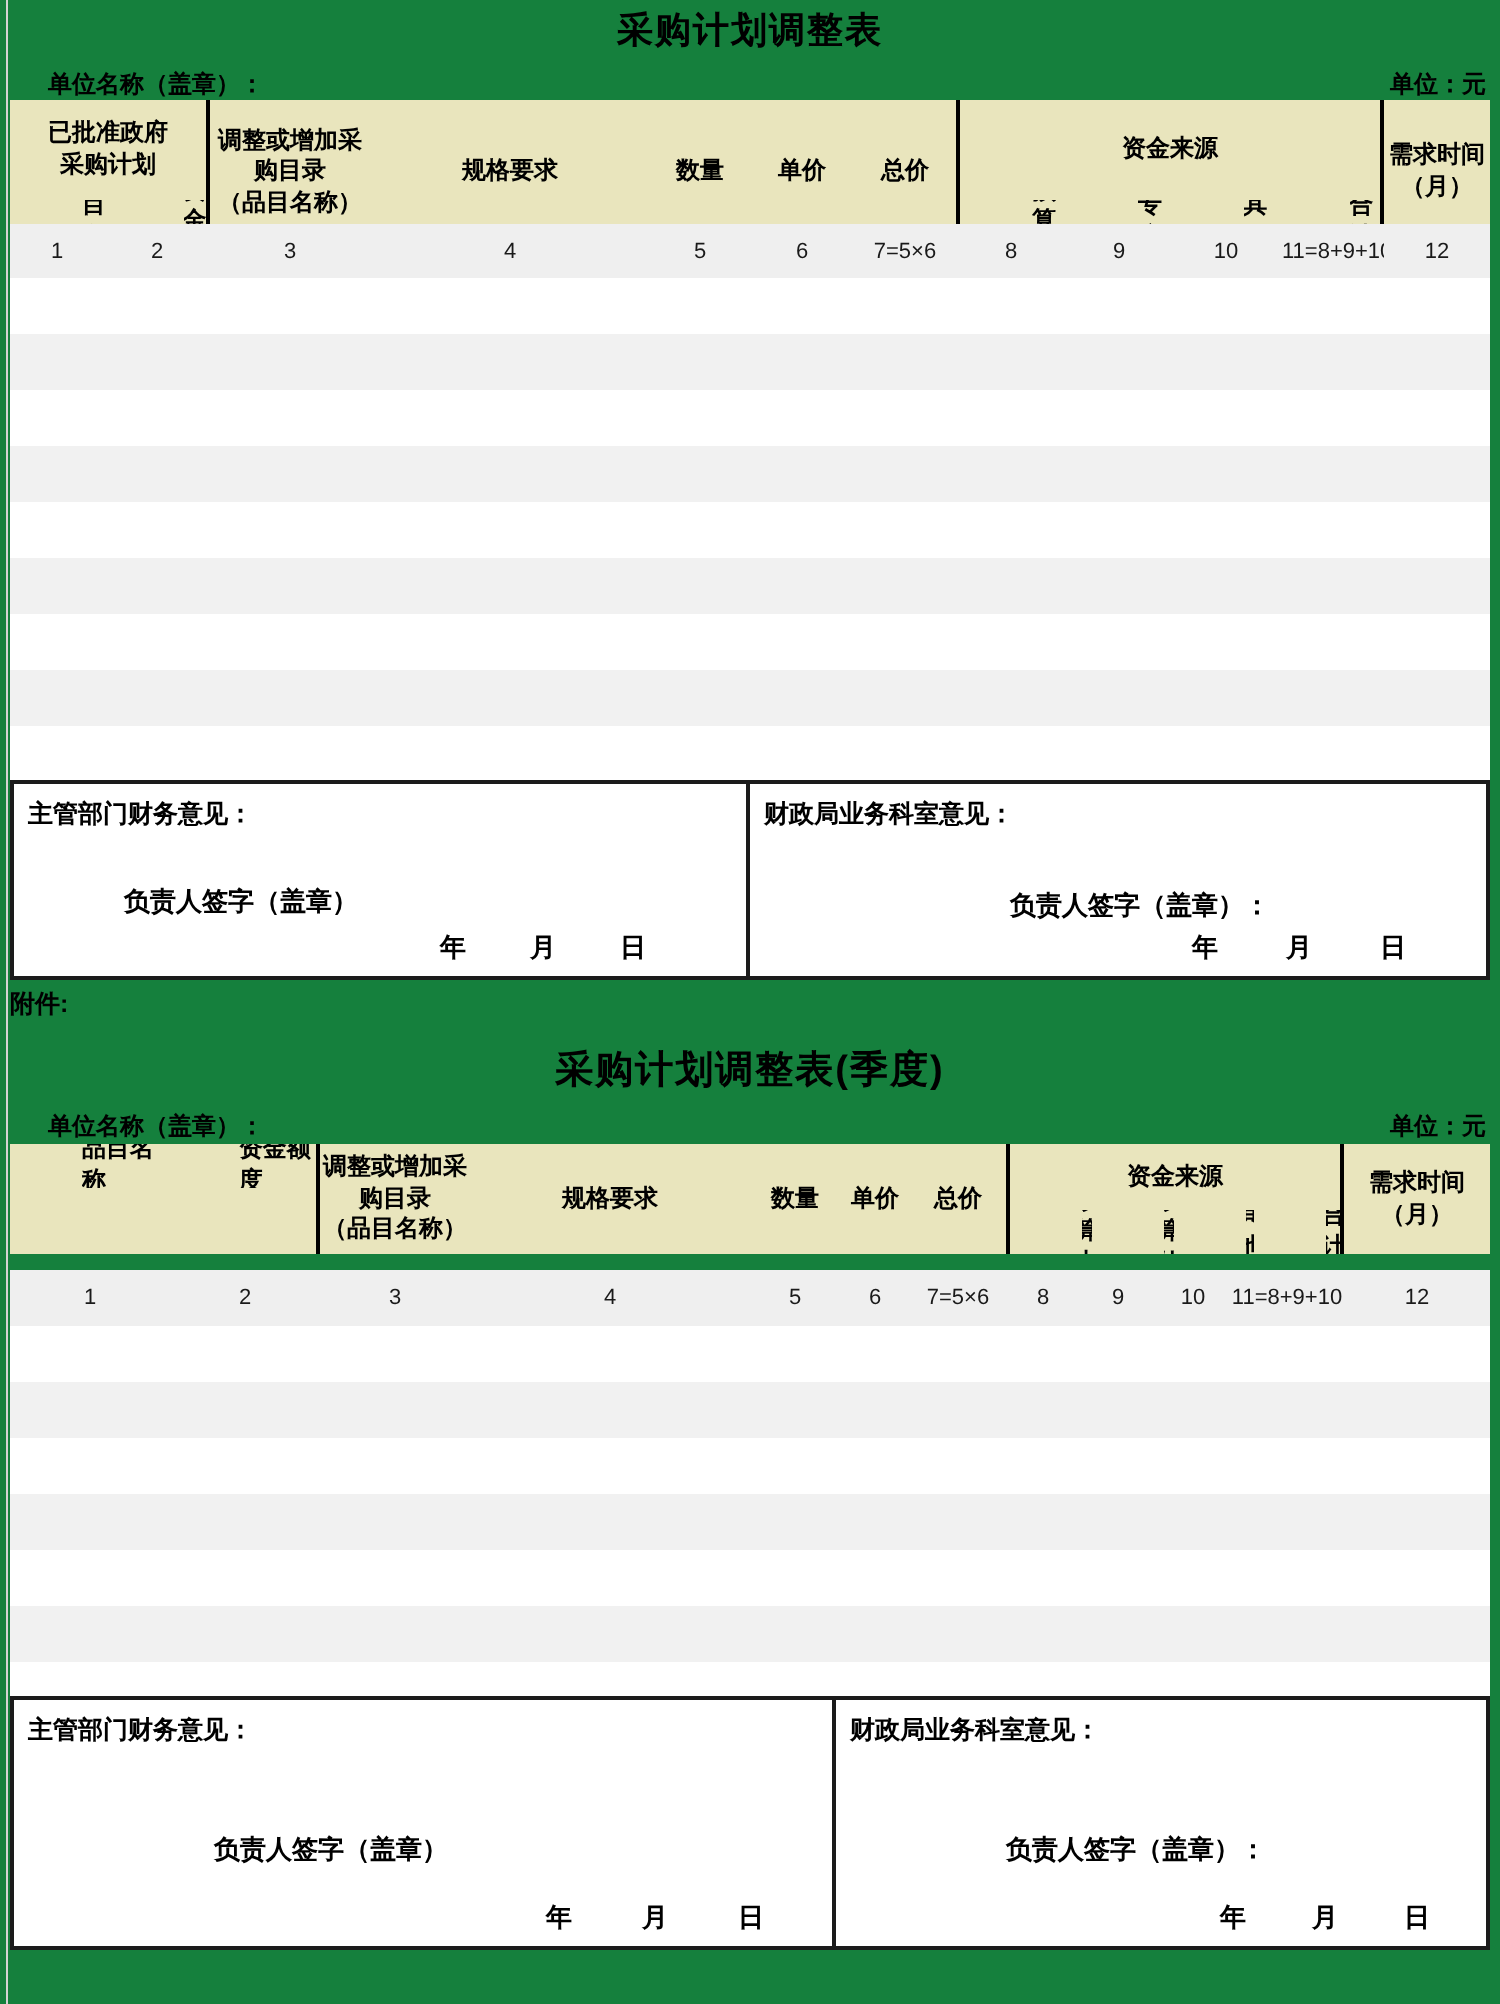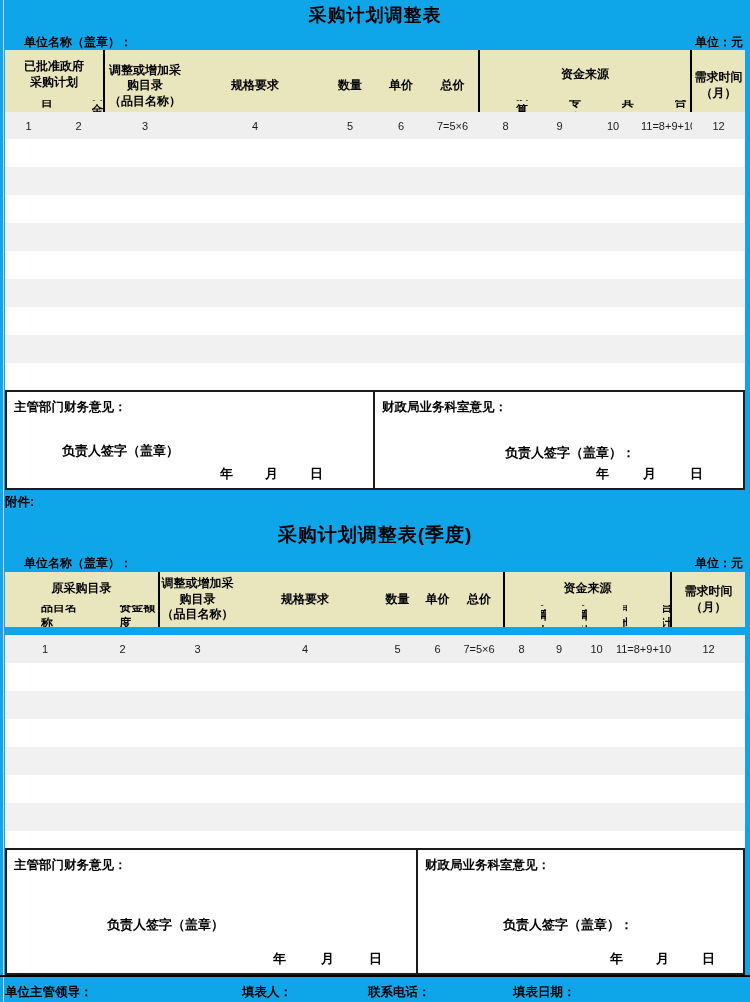--- a/index.html
+++ b/index.html
@@ -2,21 +2,21 @@
 <html><head>
 <meta charset="utf-8">
 <style>
   * { box-sizing: border-box; margin: 0; padding: 0; }
   html,body { background:#fff; }
   body {
     width: 750px; height: 1002px;
     font-family: "Liberation Sans", sans-serif;
     color: #000;
   }
-  .sheet { position: relative; width: 750px; height: 1002px; background: #0ea5e9; overflow: hidden; }
+  .sheet { position: relative; width: 750px; height: 1002px; background: #15803d; overflow: hidden; }
   .gutter { position: absolute; left: 3px; top: 0; width: 1px; height: 100%; background: #d4d4d4; }
 
   .tbl-title { position: absolute; left: 0; width: 100%; text-align: center; font-weight: bold; letter-spacing: 1px; }
   #title1 { top: 3px; font-size: 18px; }
   #title2 { top: 522px; font-size: 19px; }
 
   .meta { position: absolute; left: 5px; width: 740px; font-size: 12px; font-weight: 600; }
   #meta1 { top: 34px; } #meta2 { top: 555px; }
   .meta .org { position: absolute; left: 19px; top: 0; }
   .meta .unit { position: absolute; right: 2px; top: 0; }
@@ -164,21 +164,20 @@
 
   <div class="tbl-title" id="title2">采购计划调整表(季度)</div>
 
   <div class="meta" id="meta2">
     <span class="org">单位名称（盖章）：</span>
     <span class="unit">单位：元</span>
   </div>
 
   <div class="hdr" id="hdr2">
     <div class="hgroup thickR" style="width:155px">
-      <div class="gtop">原采购目录</div>
       <div class="gsub">
         <div style="width:80px">品目名称</div>
         <div style="width:73px">资金额度</div>
       </div>
     </div>
     <div class="hcell pre" style="width:75px">调整或增加采
 购目录
 （品目名称）</div>
     <div class="hcell" style="width:140px">规格要求</div>
     <div class="hcell" style="width:45px">数量</div>
@@ -236,19 +235,13 @@
       <div class="sig-title">财政局业务科室意见：</div>
       <div class="sig-signer">负责人签字（盖章）：</div>
       <div class="sig-date">
         <span>年</span>
         <span>月</span>
         <span>日</span>
       </div>
     </div>
   </div>
 
-  <div class="footer">
-    <span class="f1">单位主管领导：</span>
-    <span class="f2">填表人：</span>
-    <span class="f3">联系电话：</span>
-    <span class="f4">填表日期：</span>
-  </div>
 </div>
 
 </body></html>

